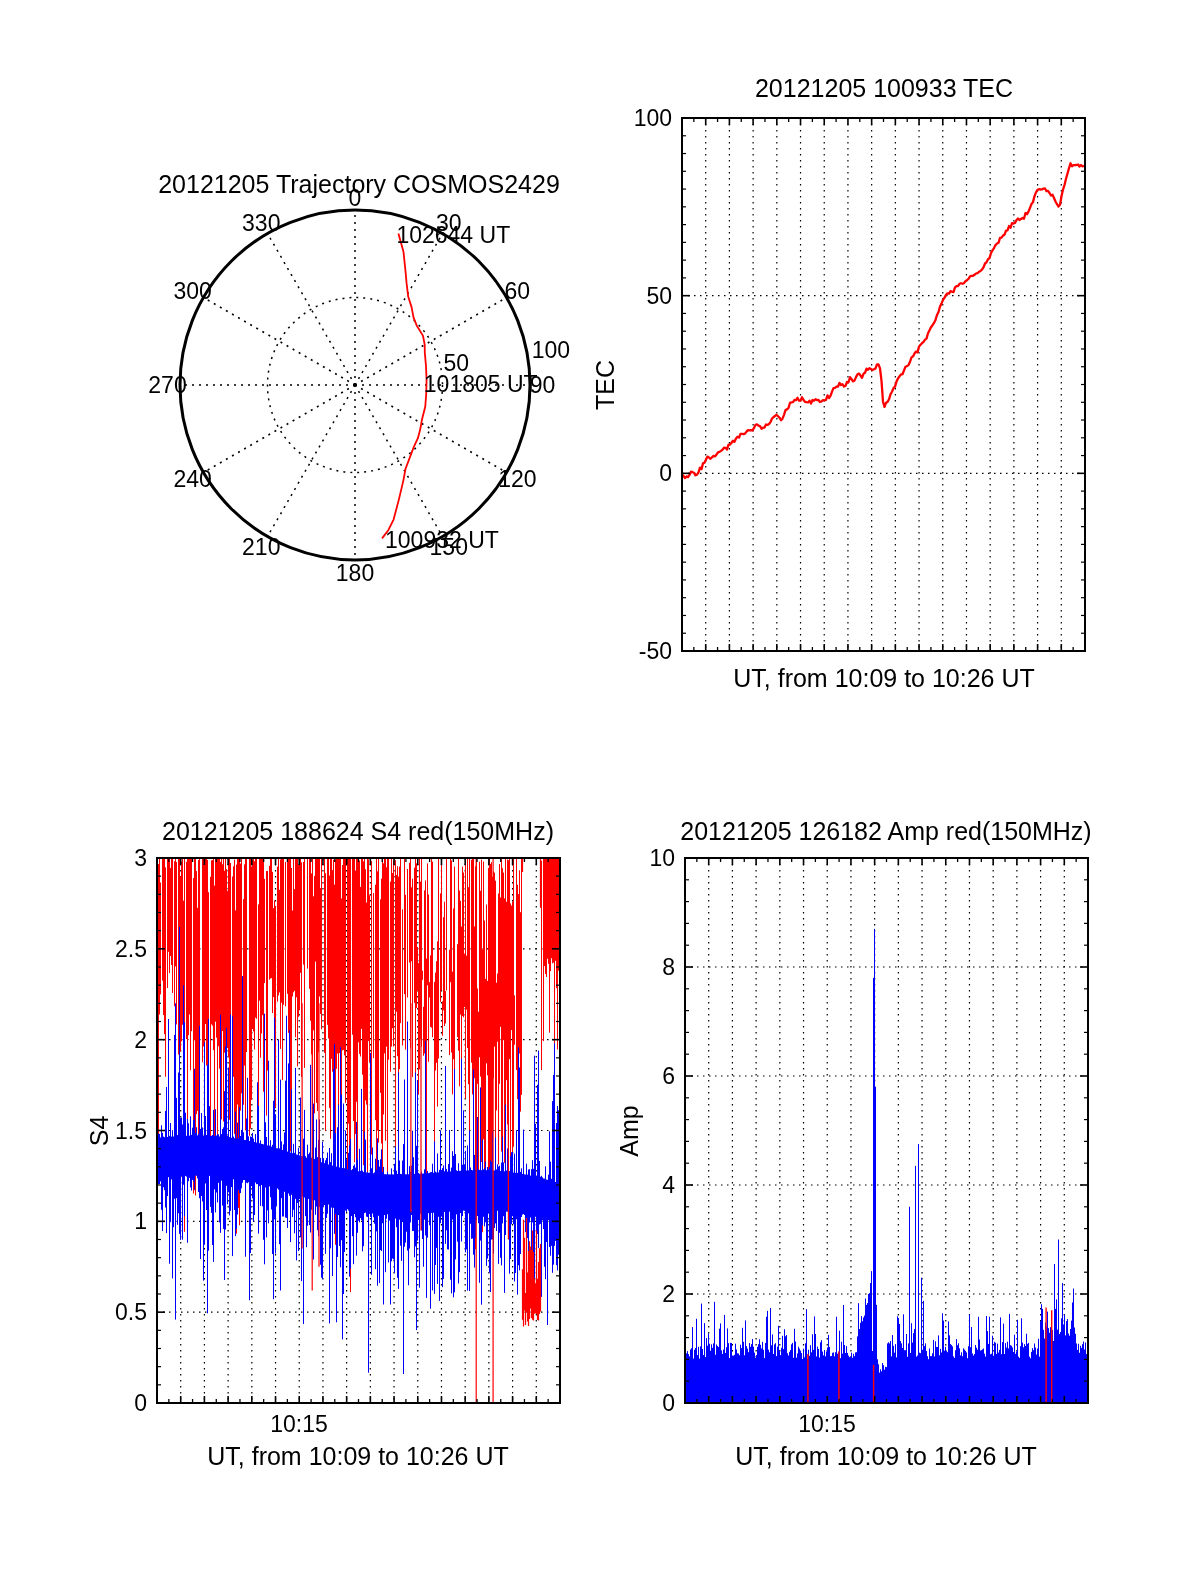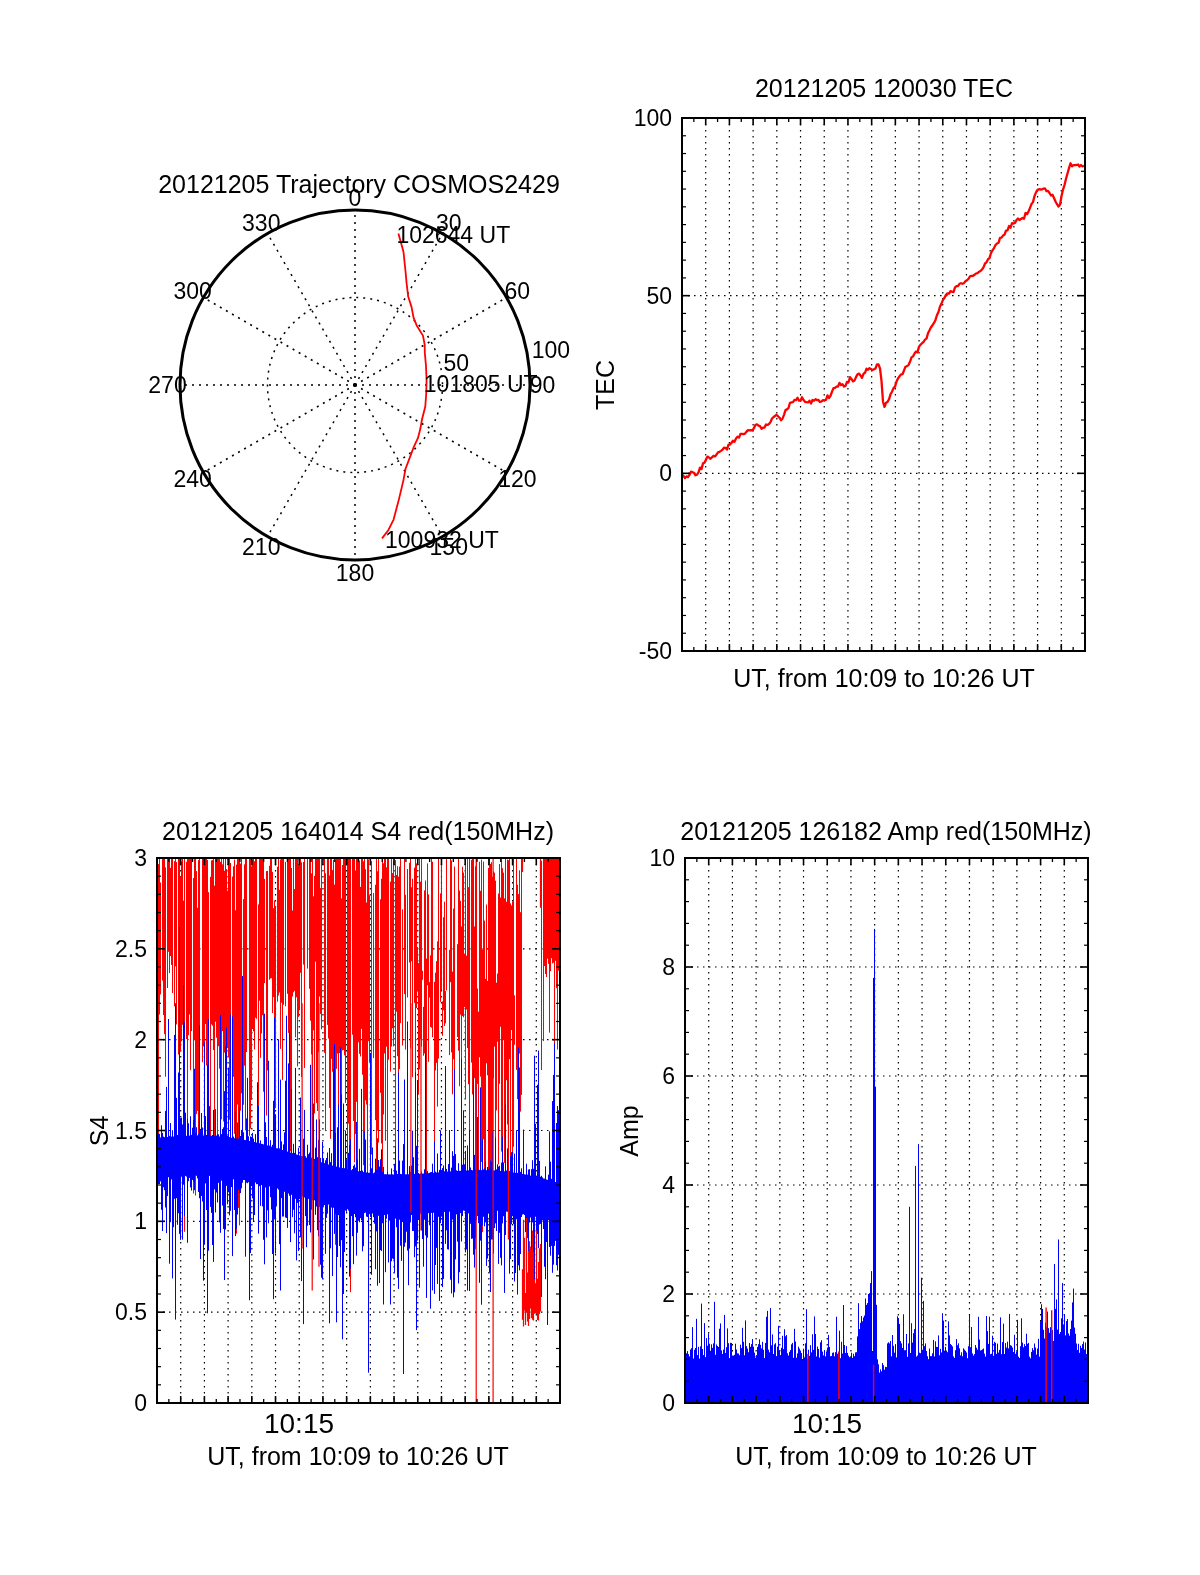--- a/index.html
+++ b/index.html
@@ -2,21 +2,21 @@
 <html><head>
 <meta charset="utf-8">
 <style>
   html,body{margin:0;padding:0;background:#ffffff;}
   body{width:1200px;height:1575px;position:relative;overflow:hidden;
        font-family:"Liberation Sans", sans-serif;color:#000;}
   #fig{position:absolute;left:0;top:0;}
   .lbl{position:absolute;transform:translate(-50%,-50%);font-size:25px;
        white-space:nowrap;color:#000;}
   .lbl.rot{transform:translate(-50%,-50%) rotate(-90deg);}
-  .lbl.tick{font-size:28px;}
+  .lbl.tick{font-size:23px;}
 </style>
 </head>
 <body>
 
 <svg id="fig" width="1200" height="1575" viewBox="0 0 1200 1575">
     <line x1="355" y1="385" x2="355" y2="210" stroke="#000" stroke-width="1.5" stroke-dasharray="2 5"></line>
     <line x1="355" y1="385" x2="442.5" y2="233.44555433772322" stroke="#000" stroke-width="1.5" stroke-dasharray="2 5"></line>
     <line x1="355" y1="385" x2="506.55444566227675" y2="297.5" stroke="#000" stroke-width="1.5" stroke-dasharray="2 5"></line>
     <line x1="355" y1="385" x2="530" y2="385" stroke="#000" stroke-width="1.5" stroke-dasharray="2 5"></line>
     <line x1="355" y1="385" x2="506.55444566227675" y2="472.49999999999994" stroke="#000" stroke-width="1.5" stroke-dasharray="2 5"></line>
@@ -502,22 +502,22 @@
     <line x1="1088" y1="945.1999999999998" x2="1084" y2="945.1999999999998" stroke="#000" stroke-width="1.2"></line>
     <line x1="685" y1="923.3999999999999" x2="689" y2="923.3999999999999" stroke="#000" stroke-width="1.2"></line>
     <line x1="1088" y1="923.3999999999999" x2="1084" y2="923.3999999999999" stroke="#000" stroke-width="1.2"></line>
     <line x1="685" y1="901.5999999999999" x2="689" y2="901.5999999999999" stroke="#000" stroke-width="1.2"></line>
     <line x1="1088" y1="901.5999999999999" x2="1084" y2="901.5999999999999" stroke="#000" stroke-width="1.2"></line>
     <line x1="685" y1="879.7999999999998" x2="689" y2="879.7999999999998" stroke="#000" stroke-width="1.2"></line>
     <line x1="1088" y1="879.7999999999998" x2="1084" y2="879.7999999999998" stroke="#000" stroke-width="1.2"></line>
   </svg>
 
 <div class="lbl" style="left:359px;top:184px">20121205 Trajectory COSMOS2429</div>
-<div class="lbl" style="left:884px;top:88px">20121205 120030 TEC</div>
-<div class="lbl" style="left:358px;top:831px">20121205 164014 S4 red(150MHz)</div>
+<div class="lbl" style="left:884px;top:88px">20121205 100933 TEC</div>
+<div class="lbl" style="left:358px;top:831px">20121205 188624 S4 red(150MHz)</div>
 <div class="lbl" style="left:886px;top:831px">20121205 126182 Amp red(150MHz)</div>
 
 <div class="lbl rot" style="left:605px;top:385px">TEC</div>
 <div class="lbl rot" style="left:99px;top:1131px">S4</div>
 <div class="lbl rot" style="left:629px;top:1131px">Amp</div>
 
 <div class="lbl" style="left:884px;top:678px">UT, from 10:09 to 10:26 UT</div>
 <div class="lbl" style="left:358px;top:1456px">UT, from 10:09 to 10:26 UT</div>
 <div class="lbl" style="left:886px;top:1456px">UT, from 10:09 to 10:26 UT</div>
 

